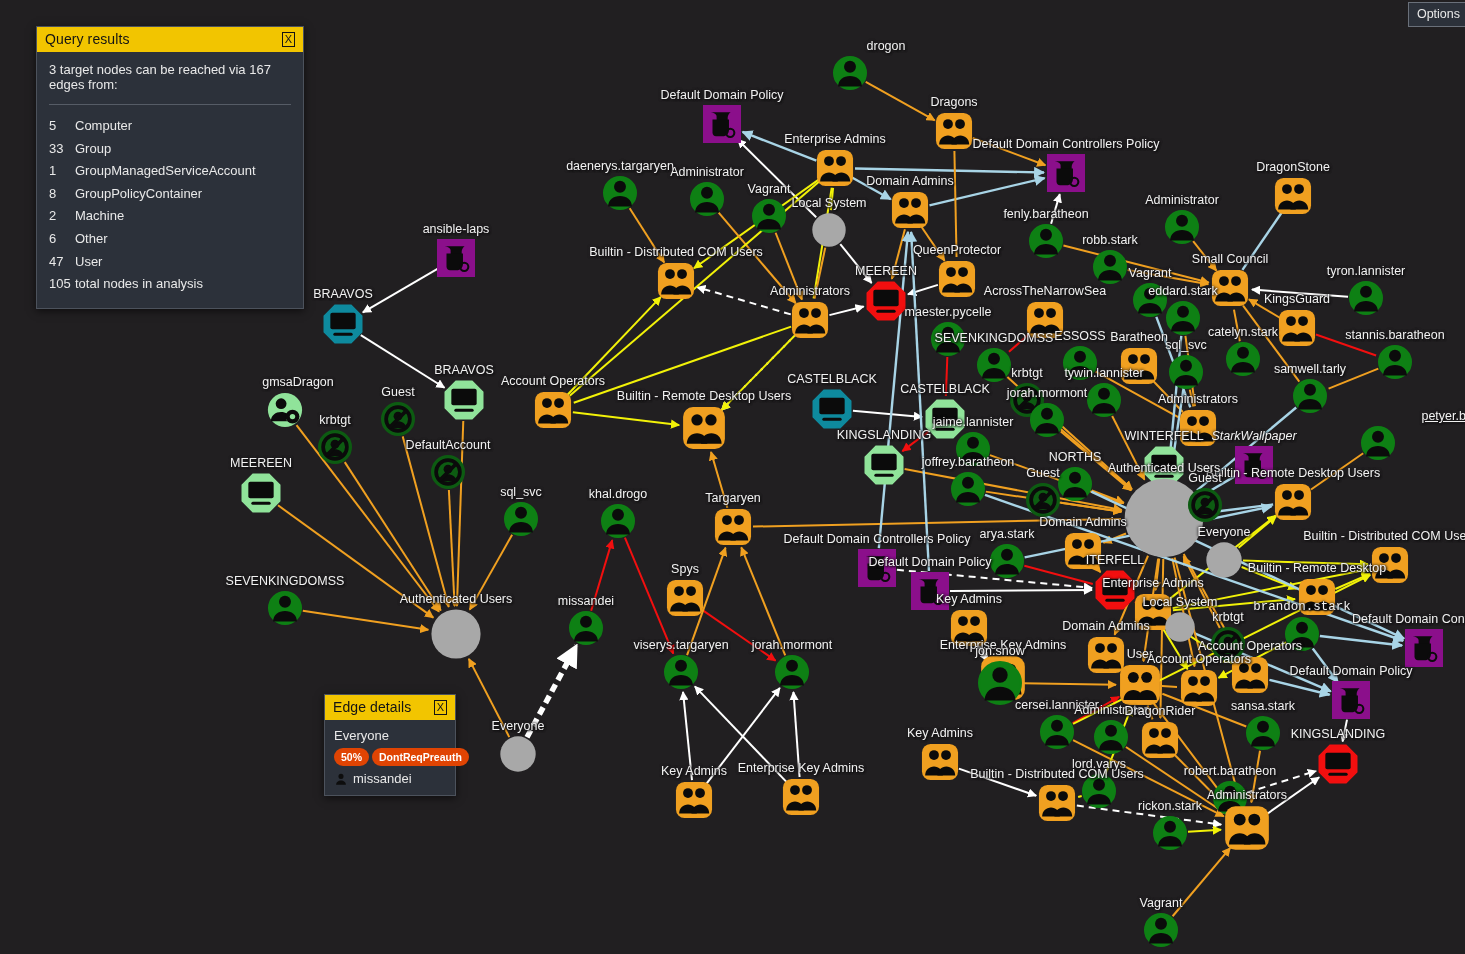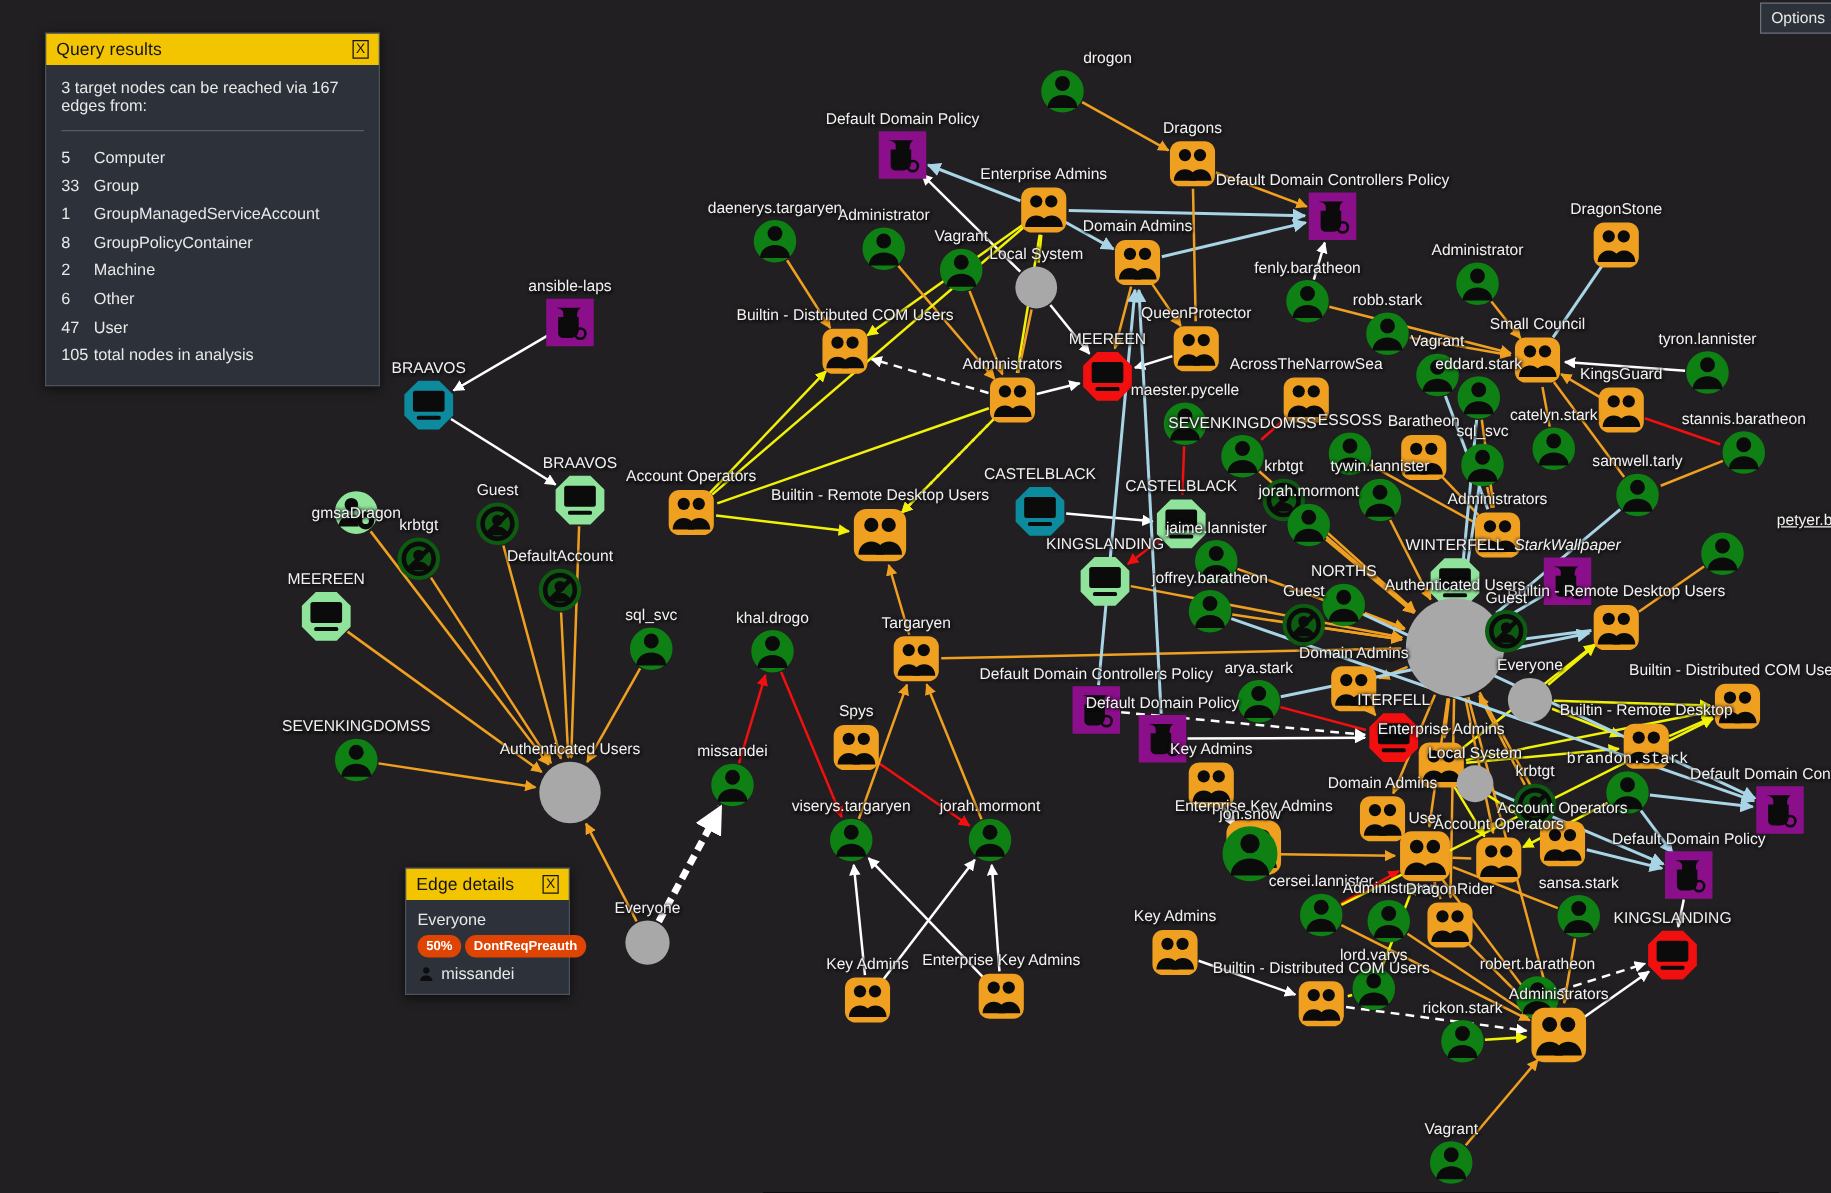--- a/index.html
+++ b/index.html
@@ -1163,21 +1163,21 @@
       <div class="nlabel" style="left: 1099px; top: 771px;">lord.varys</div>
       <div class="nlabel" style="left: 1230px; top: 778px;">robert.baratheon</div>
       <div class="nlabel" style="left: 1057px; top: 781px;">Builtin - Distributed COM Users</div>
       <div class="nlabel" style="left: 1170px; top: 813px;">rickon.stark</div>
       <div class="nlabel" style="left: 1247px; top: 802px;">Administrators</div>
       <div class="nlabel" style="left: 940px; top: 740px;">Key Admins</div>
       <div class="nlabel" style="left: 1161px; top: 910px;">Vagrant</div>
       <div class="nlabel" style="left: 456px; top: 236px;">ansible-laps</div>
       <div class="nlabel" style="left: 343px; top: 301px;">BRAAVOS</div>
       <div class="nlabel" style="left: 464px; top: 377px;">BRAAVOS</div>
-      <div class="nlabel" style="left: 285px; top: 389px; margin-top: 28px;">gmsaDragon</div>
+      <div class="nlabel" style="left: 298px; top: 389px;">gmsaDragon</div>
       <div class="nlabel" style="left: 398px; top: 399px;">Guest</div>
       <div class="nlabel" style="left: 335px; top: 427px;">krbtgt</div>
       <div class="nlabel" style="left: 448px; top: 452px;">DefaultAccount</div>
       <div class="nlabel" style="left: 261px; top: 470px;">MEEREEN</div>
       <div class="nlabel" style="left: 521px; top: 499px;">sql_svc</div>
       <div class="nlabel" style="left: 285px; top: 588px;">SEVENKINGDOMSS</div>
       <div class="nlabel" style="left: 456px; top: 606px;">Authenticated Users</div>
       <div class="nlabel" style="left: 553px; top: 388px;">Account Operators</div>
       <div class="nlabel" style="left: 704px; top: 403px;">Builtin - Remote Desktop Users</div>
       <div class="nlabel" style="left: 733px; top: 505px;">Targaryen</div>

